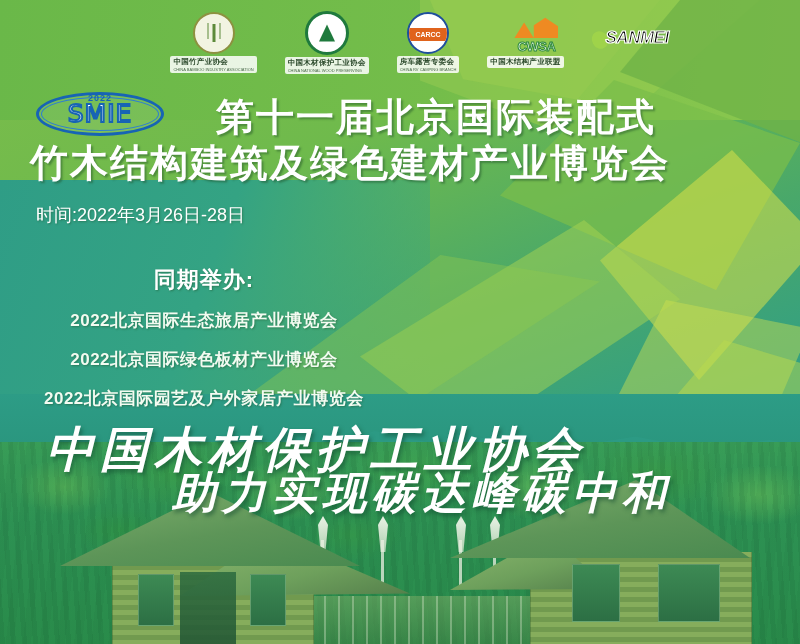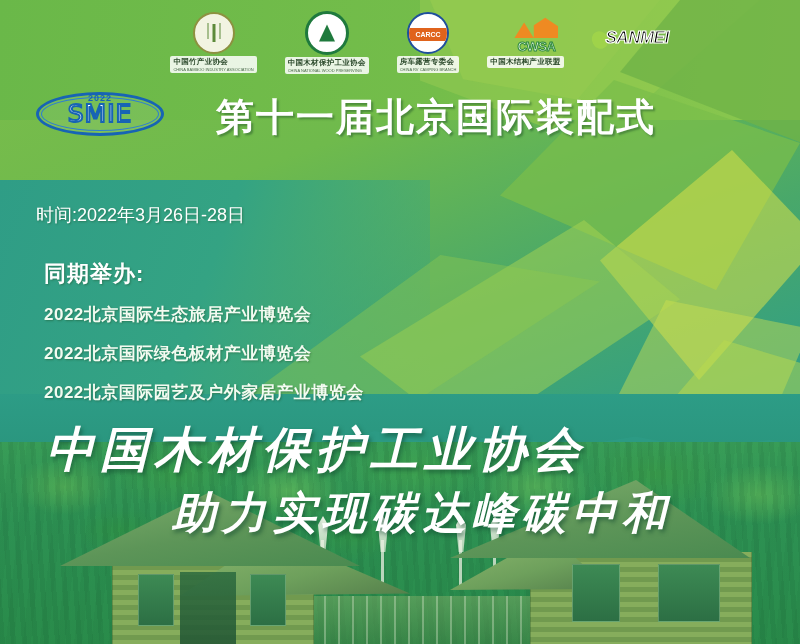--- a/index.html
+++ b/index.html
@@ -304,21 +304,21 @@
 
   
   .meta {
     position: absolute; left: 36px; top: 203px;
     display: flex; gap: 52px;
     font-size: 18px; color: #ffffff; font-weight: 500;
     text-shadow: 1px 1px 2px rgba(30,80,40,.45);
   }
 
   
-  .concurrent { position: absolute; left: 44px; top: 259px; }
+  .concurrent { position: absolute; left: 44px; top: 265px; text-align: center; }
   .concurrent .head {
     font-size: 22px; font-weight: bold; color: #ffffff;
     letter-spacing: 1px; margin-bottom: 14px;
     text-shadow: 1px 1px 2px rgba(30,80,40,.45);
   }
   .concurrent .item {
     font-size: 17px; color: #f3fbf1; margin-bottom: 16px;
     letter-spacing: .5px;
     text-shadow: 1px 1px 2px rgba(30,80,40,.45);
     font-weight: bold;
@@ -328,21 +328,21 @@
   .slogan1, .slogan2 {
     position: absolute;
     font-family: "DejaVu Serif", "Liberation Serif", serif;
     font-weight: bold; font-style: italic;
     color: #ffffff;
     letter-spacing: 6px;
     text-shadow: 2px 3px 4px rgba(15,70,45,.55);
     white-space: nowrap;
   }
   .slogan1 { left: 46px; top: 418px; font-size: 48px; }
-  .slogan2 { left: 172px; top: 484px; font-size: 44px; }
+  .slogan2 { left: 172px; top: 464px; font-size: 44px; }
 </style>
 </head>
 <body>
 
 <div class="poster">
 
   <div class="bg-base"></div>
   <div class="bg-left-teal"></div>
   <div class="bg-top-green"></div>
   <div class="facet f1"></div>
@@ -447,20 +447,21 @@
   <div class="title-wrap">
     <div class="title-line1">
       <span class="smie">
         <span class="oval"></span>
         <span class="oval2"></span>
         <span class="yr">2022</span>
         <span class="txt">SMIE</span>
       </span>
       <span class="t-main">第十一届北京国际装配式</span>
     </div>
+    <div class="title-line2">竹木结构建筑及绿色建材产业博览会</div>
   </div>
 
   <div class="meta">
     <span>时间:2022年3月26日-28日</span>
   </div>
 
   <div class="concurrent">
     <div class="head">同期举办:</div>
     <div class="item">2022北京国际生态旅居产业博览会</div>
     <div class="item">2022北京国际绿色板材产业博览会</div>

